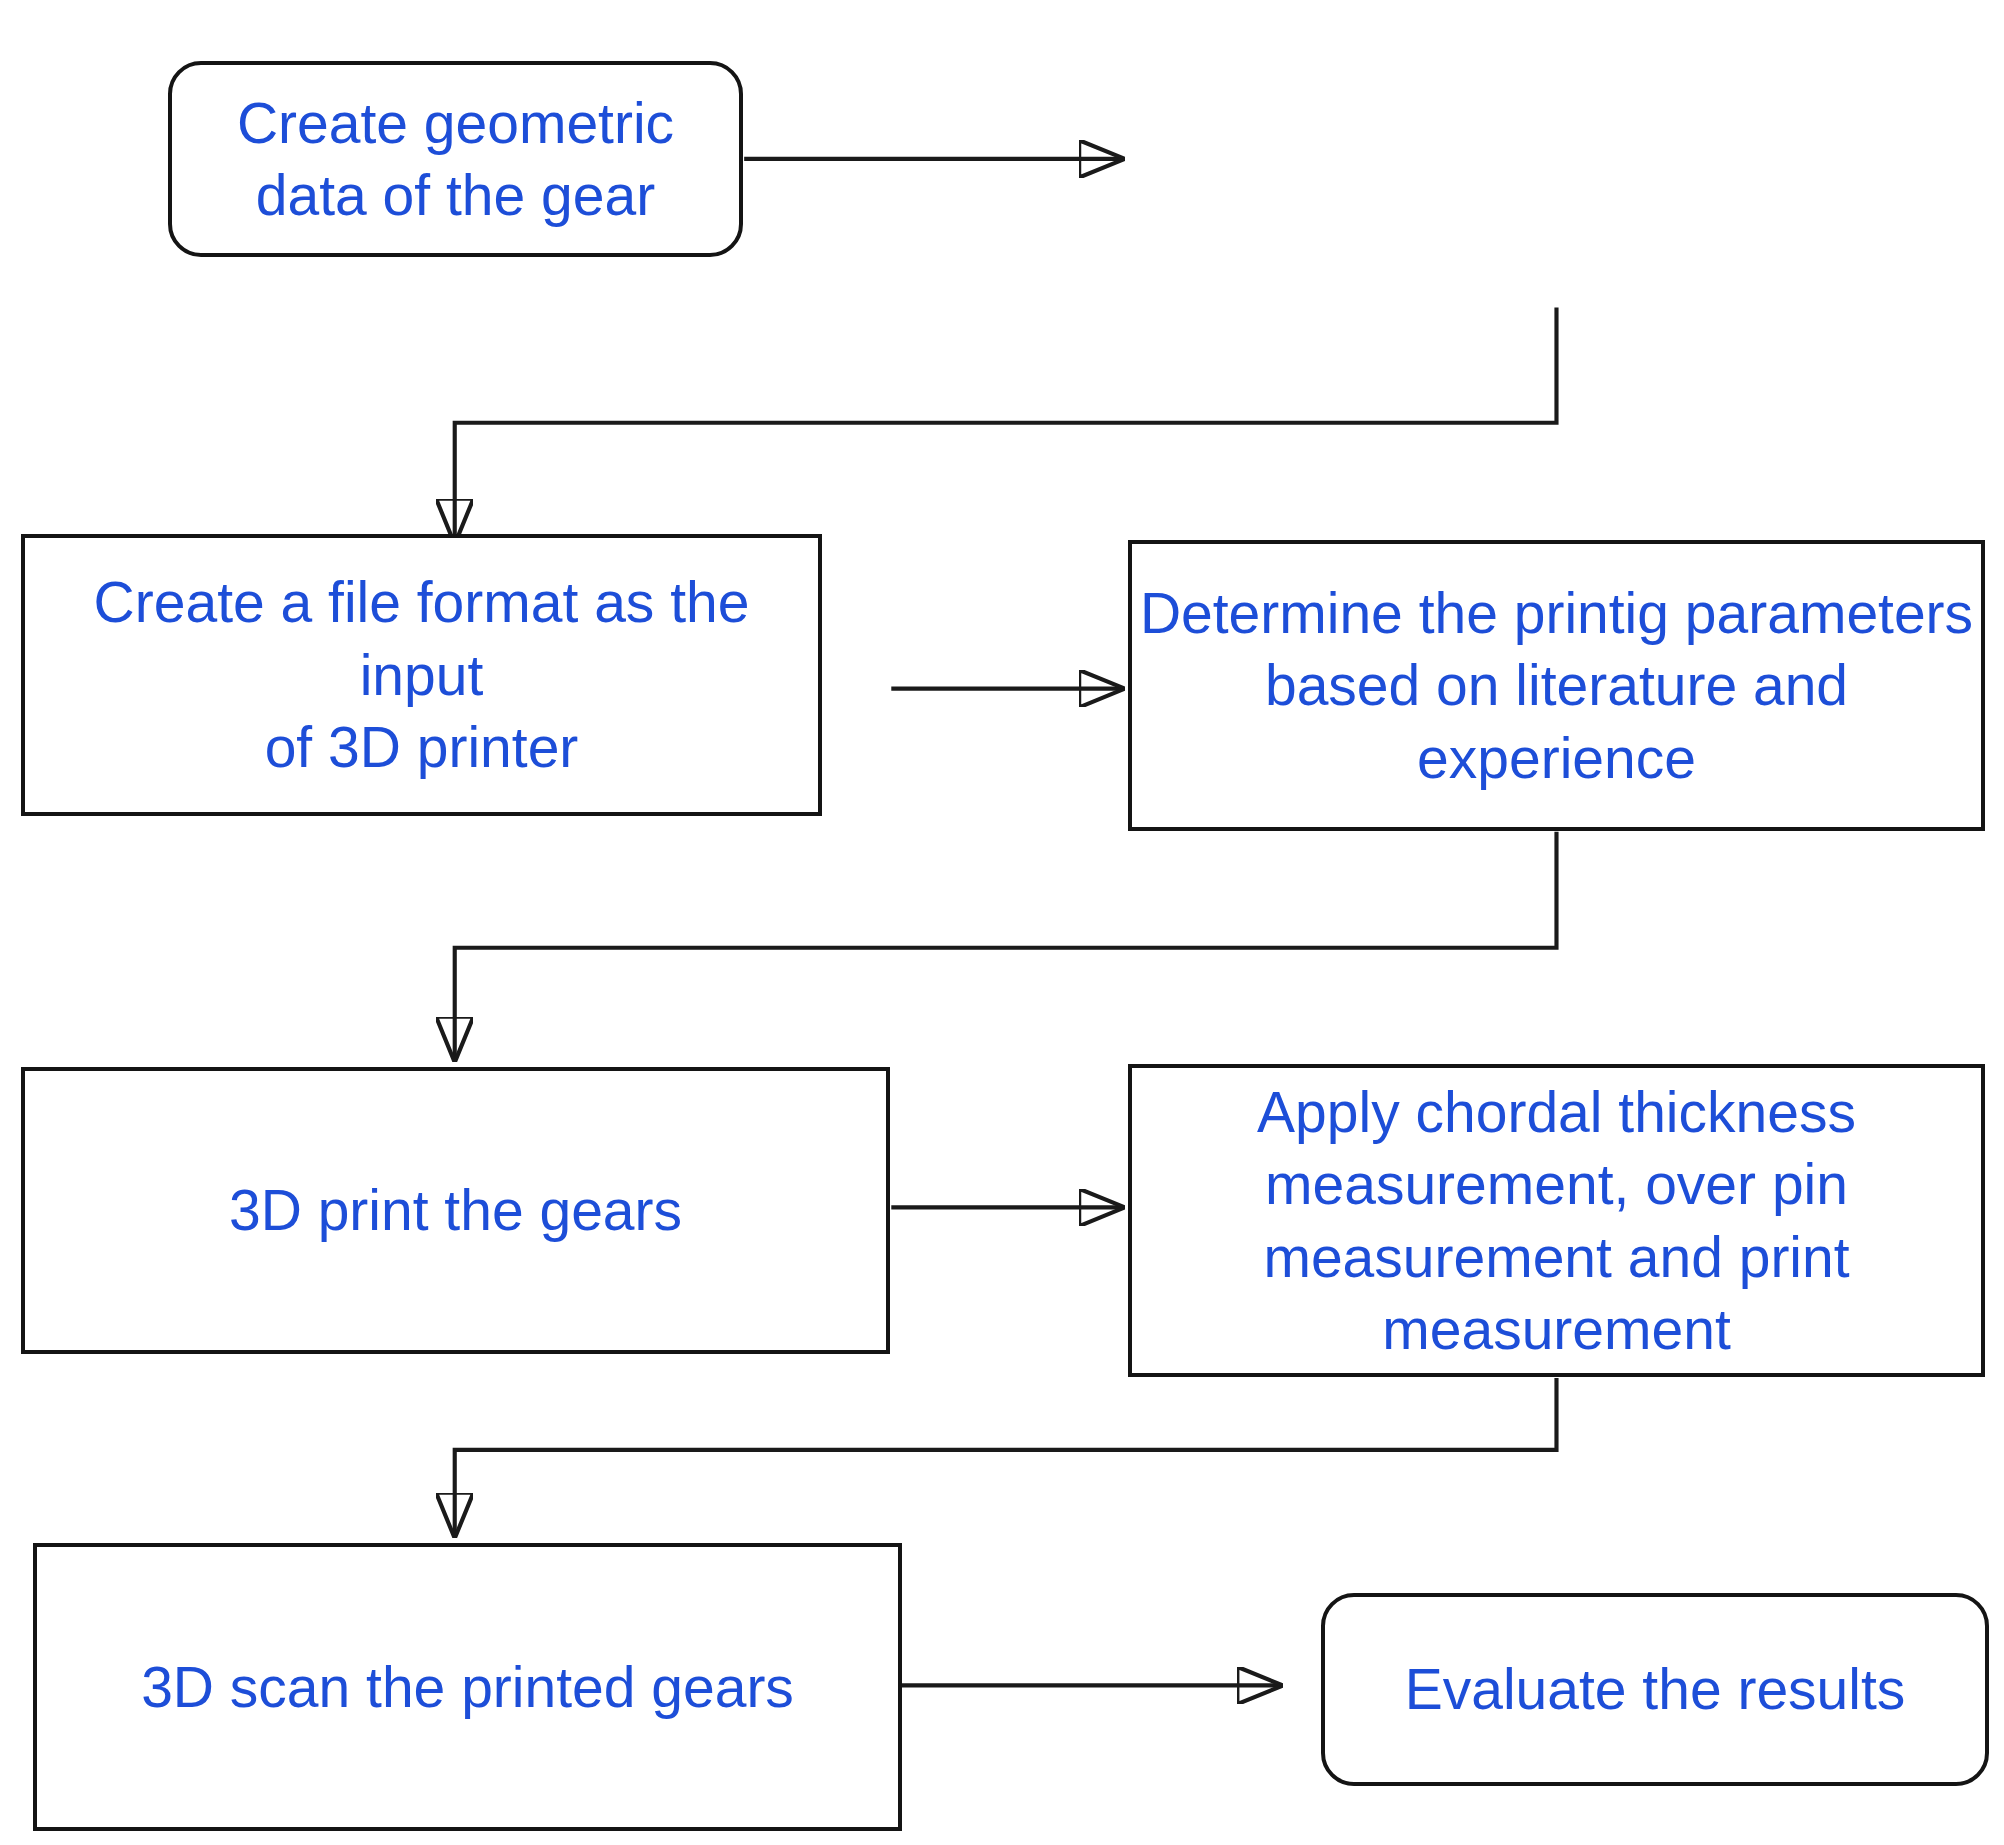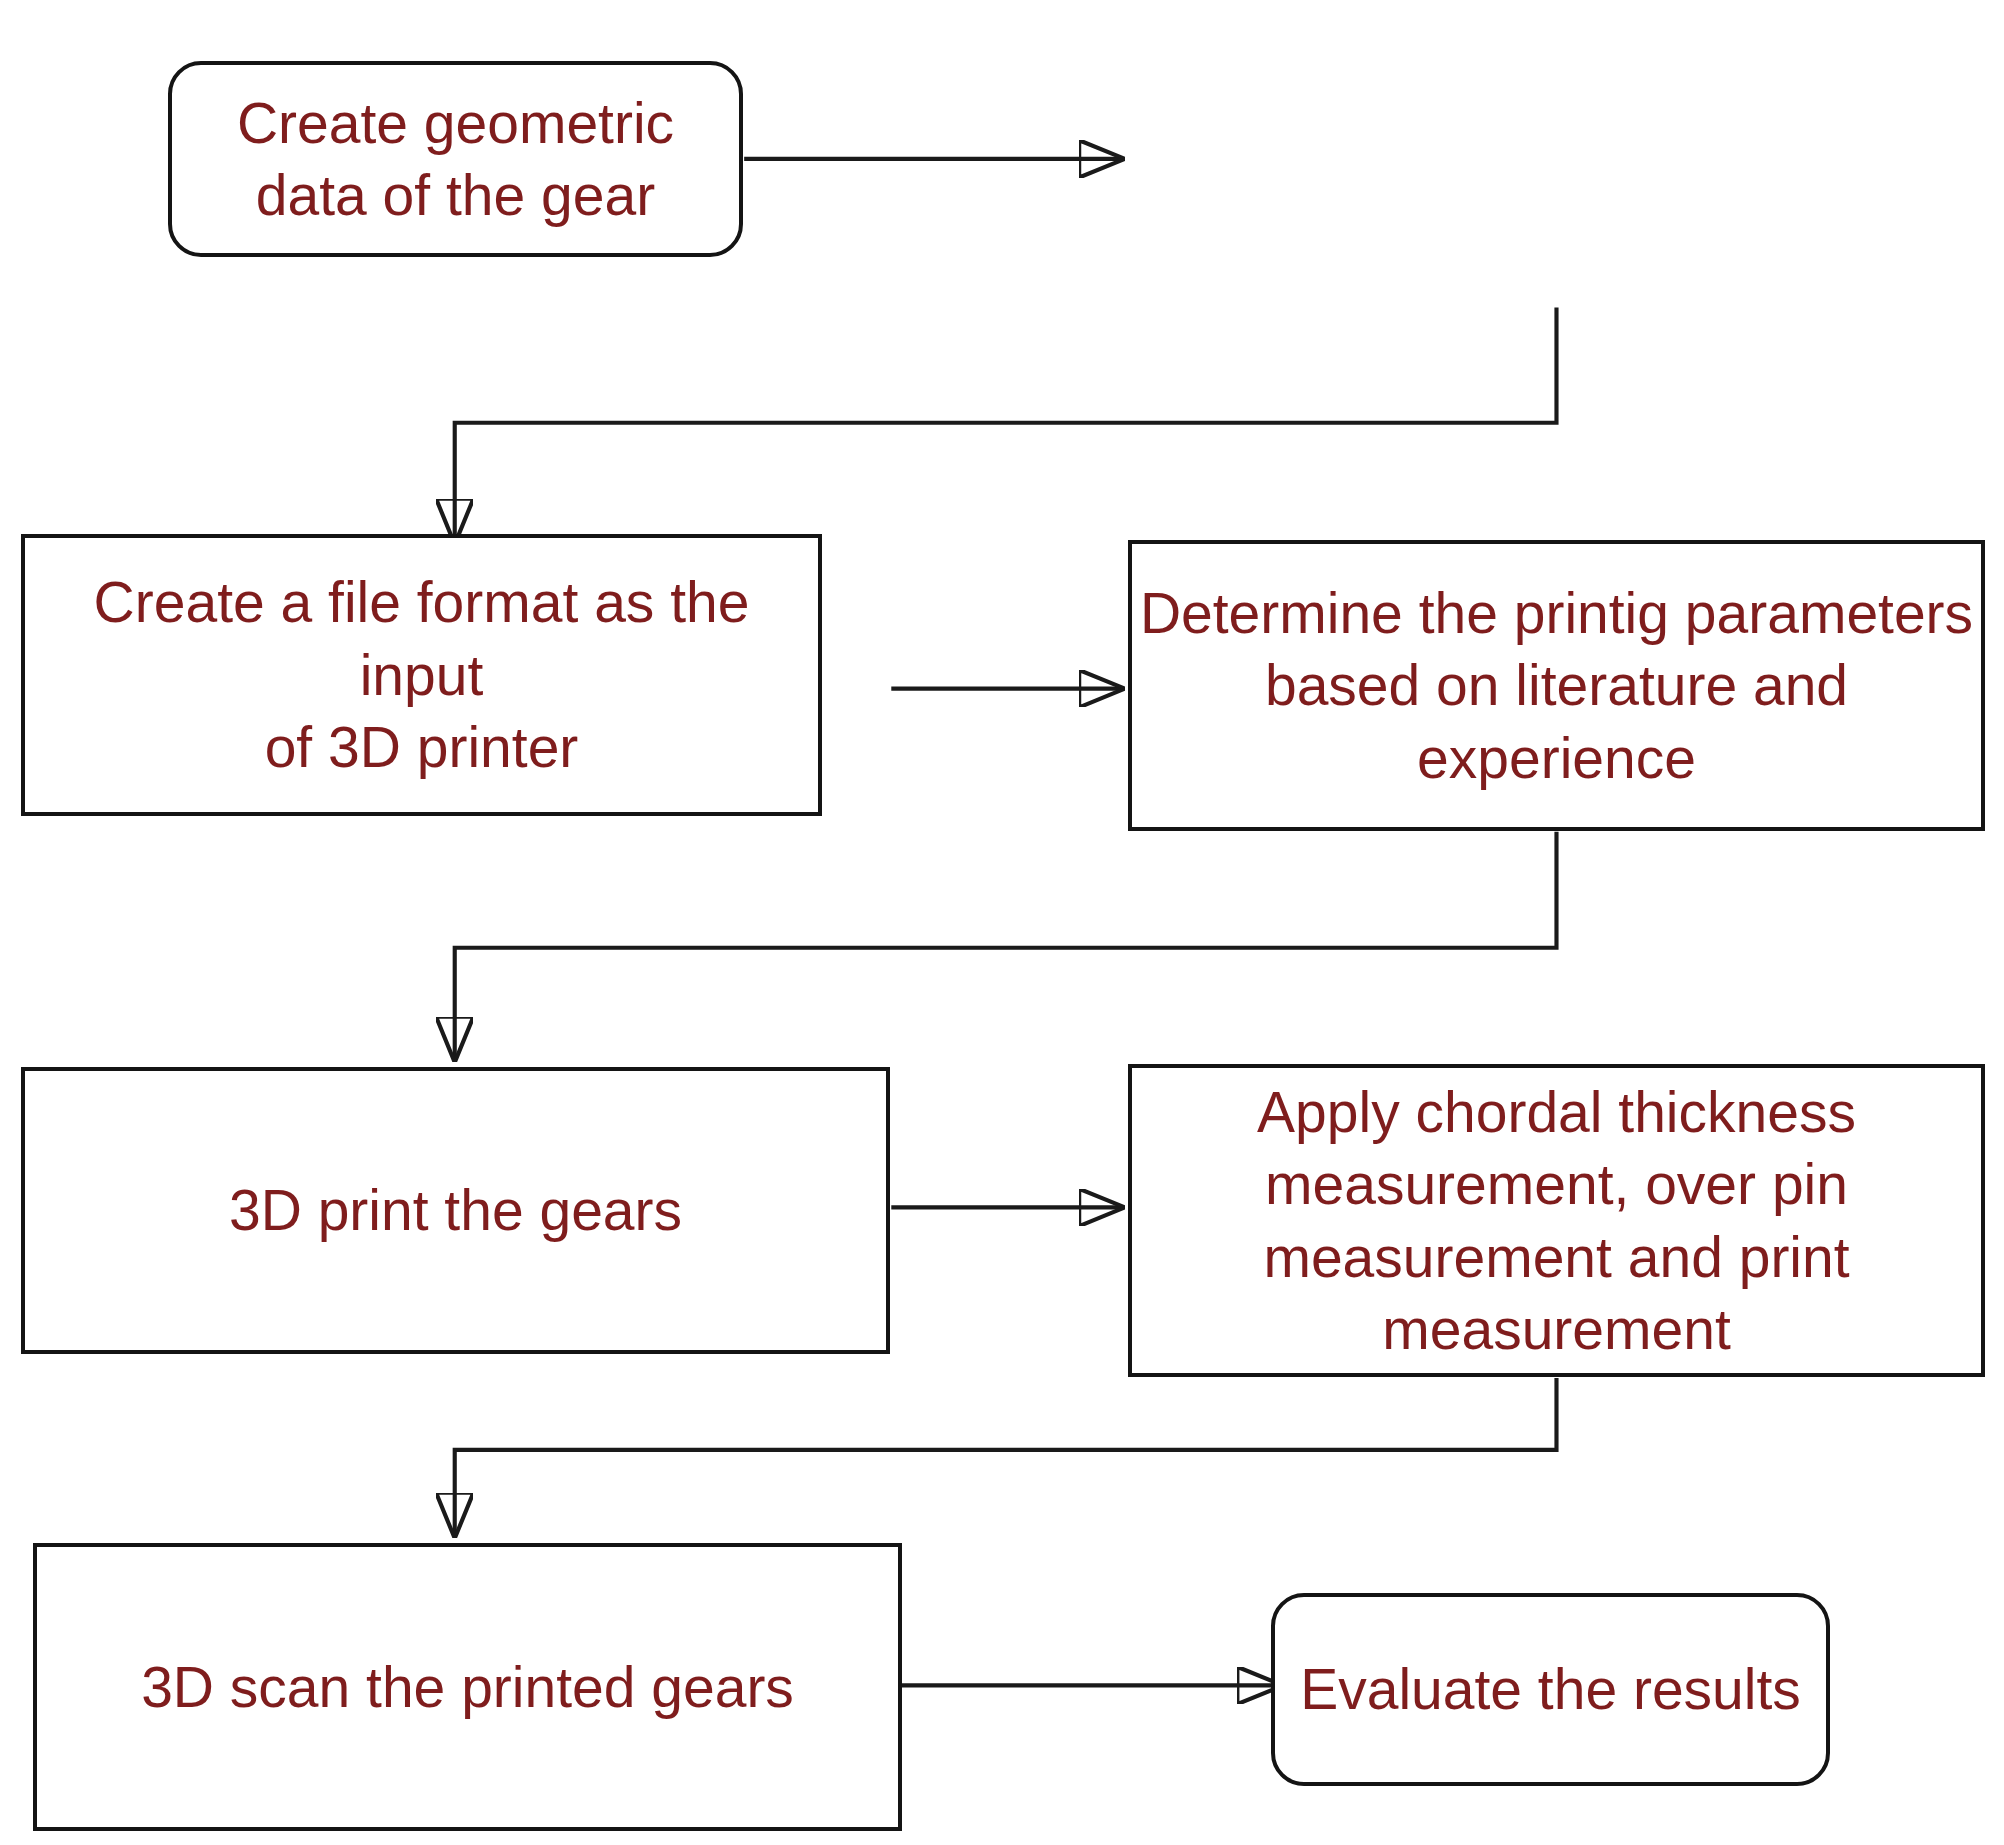--- a/index.html
+++ b/index.html
@@ -13,21 +13,21 @@
     height: 1845px;
     background: #ffffff;
     font-family: "Liberation Sans", "DejaVu Sans", sans-serif;
     overflow: hidden;
   }
   .node {
     position: absolute;
     box-sizing: border-box;
     border: 4.8px solid #141414;
     background: #ffffff;
-    color: #7f1d1d;
+    color: #1d4ed8;
     display: flex;
     align-items: center;
     justify-content: center;
     text-align: center;
     white-space: pre-line;
     font-size: 57px;
     line-height: 1.27;
     padding: 0 7px;
   }
   .rounded {
@@ -48,21 +48,21 @@
     stroke-linejoin: miter;
   }
   
   #n1 { left: 168px;  top: 61px;   width: 575px;  height: 196px; }
   #n2 { left: 1128px; top: 15px;   width: 857px; height: 291px; }
   #n3 { left: 21px;   top: 534px;  width: 801px; height: 282px; }
   #n4 { left: 1128px; top: 540px;  width: 857px; height: 291px; }
   #n5 { left: 21px;   top: 1067px; width: 869px; height: 287px; }
   #n6 { left: 1128px; top: 1064px; width: 857px; height: 313px; }
   #n7 { left: 21px;   top: 1543px; width: 869px; height: 288px; margin-left: 12px; }
-  #n8 { left: 1271px; top: 1593px; width: 559px;  height: 193px; }
+  #n8 { left: 1321px; top: 1593px; width: 668px;  height: 193px; }
 </style>
 </head>
 <body>
 
 <div id="figure">
 
   <svg id="connectors" viewBox="0 0 2902 2671" xmlns="http://www.w3.org/2000/svg">
     <defs>
       <marker id="arrowhead" markerUnits="userSpaceOnUse" markerWidth="66" markerHeight="54" refX="60" refY="27" orient="auto">
         <path d="M 0 0 L 66 27 L 0 54 Z" fill="#1a1a1a" stroke="none"></path>

